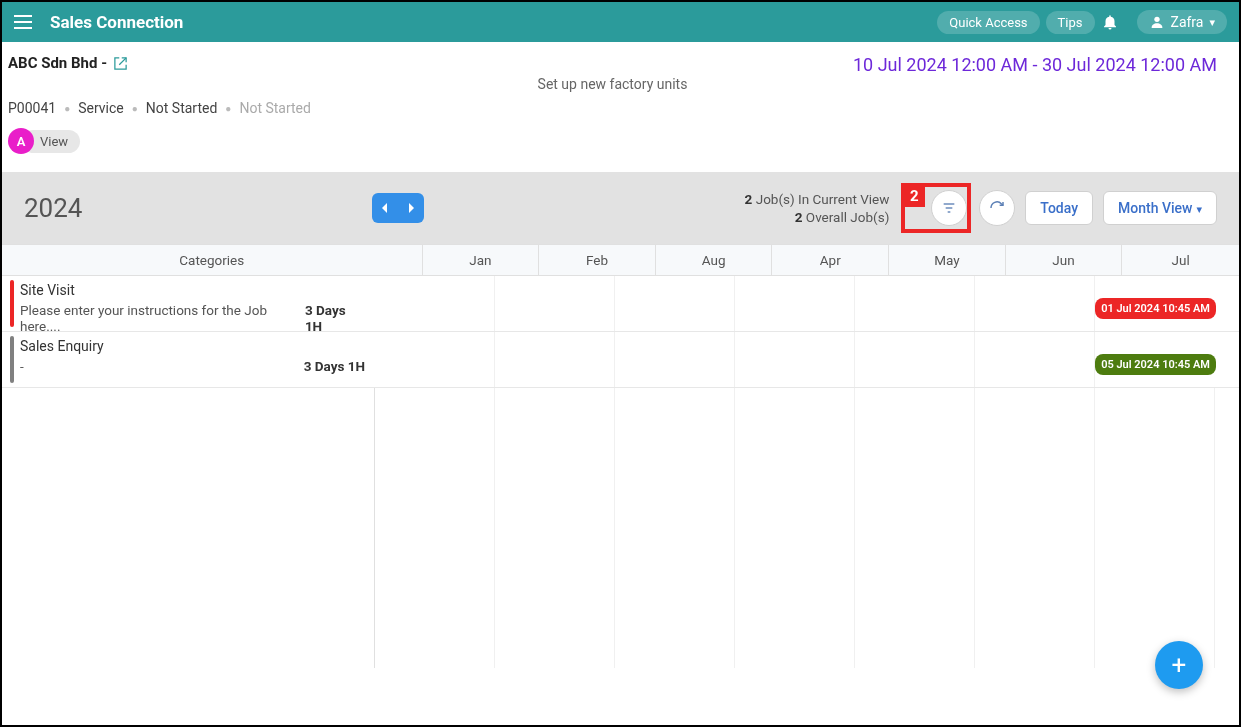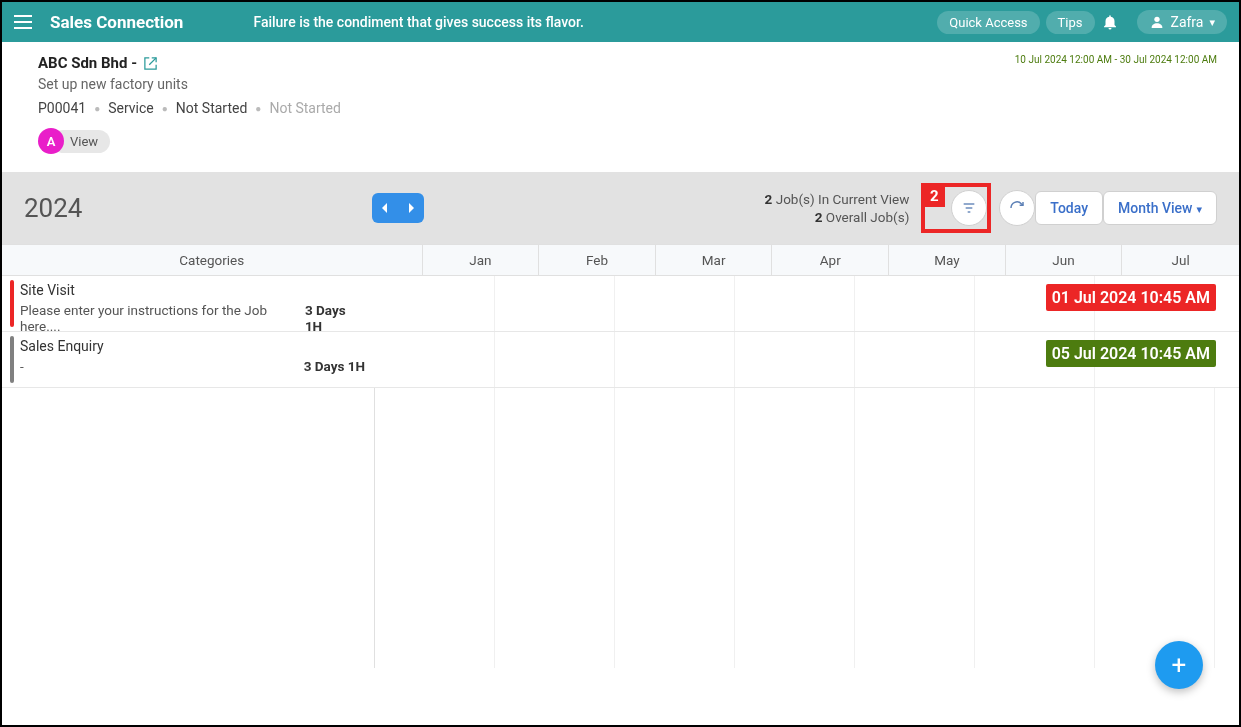--- a/index.html
+++ b/index.html
@@ -29,28 +29,28 @@
   .topbar .brand { font-weight: 700; font-size: 17px; margin-left: 14px; }
   .topbar .quote { margin-left: 70px; font-size: 14px; font-weight: 500; }
   .topbar .spacer { flex: 1; }
   .topbar .pill { background: rgba(255,255,255,0.18); border-radius: 16px; padding: 4px 12px; font-size: 13px; margin-left: 6px; cursor: pointer; }
   .topbar .bell { width: 28px; text-align: center; cursor: pointer; margin-left: 6px; }
   .topbar .user { background: rgba(255,255,255,0.18); border-radius: 16px; padding: 4px 12px; font-size: 14px; margin-left: 8px; display: flex; align-items: center; gap: 6px; cursor: pointer; justify-content: flex-end; }
   .topbar .user .avatar-icon { width: 16px; height: 16px; }
 
   
   .info-panel {
-    padding: 12px 22px 18px 36px;
+    padding: 12px 22px 18px 6px;
     position: relative;
   }
   .info-panel .company { font-weight: 700; font-size: 15px; color: #222; display: flex; align-items: center; gap: 6px; }
   .info-panel .open-icon { color: #2b9b9b; cursor: pointer; }
-  .info-panel .date-range { position: absolute; right: 22px; top: 12px; font-size: 10px; color: #4d7c0f; }
+  .info-panel .date-range { position: absolute; right: 22px; top: 12px; font-size: 18px; color: #6d28d9; }
   .info-panel .line2 { color: #666; font-size: 14px; margin-top: 6px; }
-  .info-panel .line3 { color: #666; font-size: 14px; margin-top: 4px; }
+  .info-panel .line3 { color: #666; font-size: 14px; margin-top: 4px; text-align: center; }
   .info-panel .meta { font-size: 14px; margin-top: 8px; color: #444; display: flex; align-items: center; gap: 8px; }
   .info-panel .meta .sep { color: #bbb; font-size: 10px; }
   .info-panel .meta .dim { color: #aaa; }
   .info-panel .assignee { margin-top: 12px; display: flex; align-items: center; }
   .info-panel .avatar { width: 26px; height: 26px; border-radius: 50%; background: #e91ec9; color: #fff; display: flex; align-items: center; justify-content: center; font-size: 13px; font-weight: 600; z-index: 2; position: relative; }
   .info-panel .chip { background: #e7e7e7; color: #555; font-size: 13px; padding: 4px 12px 4px 18px; border-radius: 14px; margin-left: -12px; }
 
   
   .toolbar {
     background: #e2e2e2;
@@ -59,21 +59,21 @@
     align-items: center;
     padding: 0 22px;
   }
   .toolbar .year { font-size: 26px; color: #555; font-weight: 400; }
   .toolbar .nav-btns { margin-left: 290px; background: #338fe8; border-radius: 6px; display: flex; overflow: hidden; }
   .toolbar .nav-btns .arrow { width: 26px; height: 30px; display: flex; align-items: center; justify-content: center; color: #fff; cursor: pointer; font-size: 14px; }
   .toolbar .spacer { flex: 1; }
   .toolbar .stats { text-align: right; font-size: 13.5px; color: #555; line-height: 1.35; margin-right: 12px; }
   .toolbar .stats b { color: #333; font-weight: 700; }
   .toolbar .circle-btn { width: 36px; height: 36px; border-radius: 50%; background: #fff; border: 1px solid #d0d0d0; display: flex; align-items: center; justify-content: center; cursor: pointer; margin-left: 8px; color: #5b7fb5; }
-  .toolbar .rect-btn { background: #fff; border: 1px solid #d0d0d0; border-radius: 6px; padding: 8px 14px; font-size: 14px; color: #3a6fc9; cursor: pointer; margin-left: 0; font-weight: 500; }
+  .toolbar .rect-btn { background: #fff; border: 1px solid #d0d0d0; border-radius: 6px; padding: 8px 14px; font-size: 14px; color: #3a6fc9; cursor: pointer; margin-left: 10px; font-weight: 500; }
   .toolbar .rect-btn.view .chev { color: #3a6fc9; margin-left: 4px; font-size: 11px; }
 
   
   .callout-box { position: relative; border: 4px solid #ec2626; width: 70px; height: 50px; display: flex; align-items: center; padding-left: 2px; }
   .callout-badge { position: absolute; left: -2px; top: -2px; width: 22px; height: 22px; background: #ec2626; color: #fff; font-weight: 700; display: flex; align-items: center; justify-content: center; font-size: 15px; }
 
   
   .table-head { display: flex; border-top: 1px solid #e0e0e0; border-bottom: 1px solid #e0e0e0; background: #f7f9fb; font-size: 13.5px; color: #555; }
   .table-head .cat { width: 432px; text-align: center; padding: 7px 12px; border-right: 1px solid #e0e0e0; }
   .table-head .mon { width: 120px; text-align: center; padding: 7px 0; border-right: 1px solid #e0e0e0; }
@@ -88,21 +88,21 @@
   .cat-row.enq .bar { background: #808080; }
   .cat-row .title { font-size: 14px; color: #333; }
   .cat-row .sub { font-size: 13.5px; color: #555; margin-top: 4px; display: flex; justify-content: space-between; }
   .cat-row .dur { font-weight: 700; color: #333; font-size: 13.5px; }
 
   .months-col { flex: 1; display: flex; flex-direction: column; }
   .month-row { display: flex; border-bottom: 1px solid #e7e7e7; height: 56px; }
   .month-row .cell { width: 120px; border-right: 1px solid #f0f0f0; position: relative; }
   .month-row .cell:last-child { border-right: none; }
 
-  .event { position: absolute; right: -1px; top: 8px; color: #fff; font-size: 16px; font-weight: 600; padding: 4px 6px; border-radius: 2px; white-space: nowrap; }
+  .event { position: absolute; right: -1px; top: 22px; color: #fff; font-size: 11px; font-weight: 600; padding: 4px 6px; border-radius: 8px; white-space: nowrap; }
   .event.red  { background: #ec2626; }
   .event.grey { background: #4d7c0f; }
 
   .grid-empty { display: flex; flex: 1; }
   .grid-empty .cat-empty { width: 373px; border-right: 1px solid #e0e0e0; }
   .grid-empty .month-empty { flex: 1; display: flex; }
   .grid-empty .month-empty .cell { width: 120px; border-right: 1px solid #f0f0f0; }
 
   .fab { position: absolute; right: 36px; bottom: 36px; width: 48px; height: 48px; border-radius: 50%; background: #1e9bf0; color: #fff; display: flex; align-items: center; justify-content: center; font-size: 26px; cursor: pointer; box-shadow: 0 3px 8px rgba(0,0,0,0.25); }
 
@@ -111,21 +111,20 @@
 </head>
 <body>
 
 <div class="topbar">
   <div class="hamburger">
     <span></span>
       <span></span>
       <span></span>
   </div>
   <div class="brand">Sales Connection</div>
-  <div class="quote">Failure is the condiment that gives success its flavor.</div>
   <div class="spacer"></div>
   <div class="pill">Quick Access</div>
   <div class="pill">Tips</div>
   <div class="bell">
     <svg width="18" height="18" viewBox="0 0 24 24" fill="#fff">
         <path d="M12 22a2 2 0 0 0 2-2h-4a2 2 0 0 0 2 2zm6-6V11a6 6 0 0 0-5-5.91V4a1 1 0 1 0-2 0v1.09A6 6 0 0 0 6 11v5l-2 2v1h16v-1z"></path>
       </svg>
   </div>
   <div class="user">
     <svg class="avatar-icon" viewBox="0 0 24 24" fill="#fff">
@@ -205,21 +204,21 @@
   <div class="rect-btn">Today</div>
   <div class="rect-btn view">
     <span>Month View</span><span class="chev">▾</span>
   </div>
 </div>
 
 <div class="table-head">
   <div class="cat">Categories</div>
   <div class="mon">Jan</div>
   <div class="mon">Feb</div>
-  <div class="mon">Mar</div>
+  <div class="mon">Aug</div>
   <div class="mon">Apr</div>
   <div class="mon">May</div>
   <div class="mon">Jun</div>
   <div class="mon">Jul</div>
 </div>
 
 <div class="grid-body">
   <div class="cat-col">
     <div class="cat-row site">
       <div class="bar"></div>

